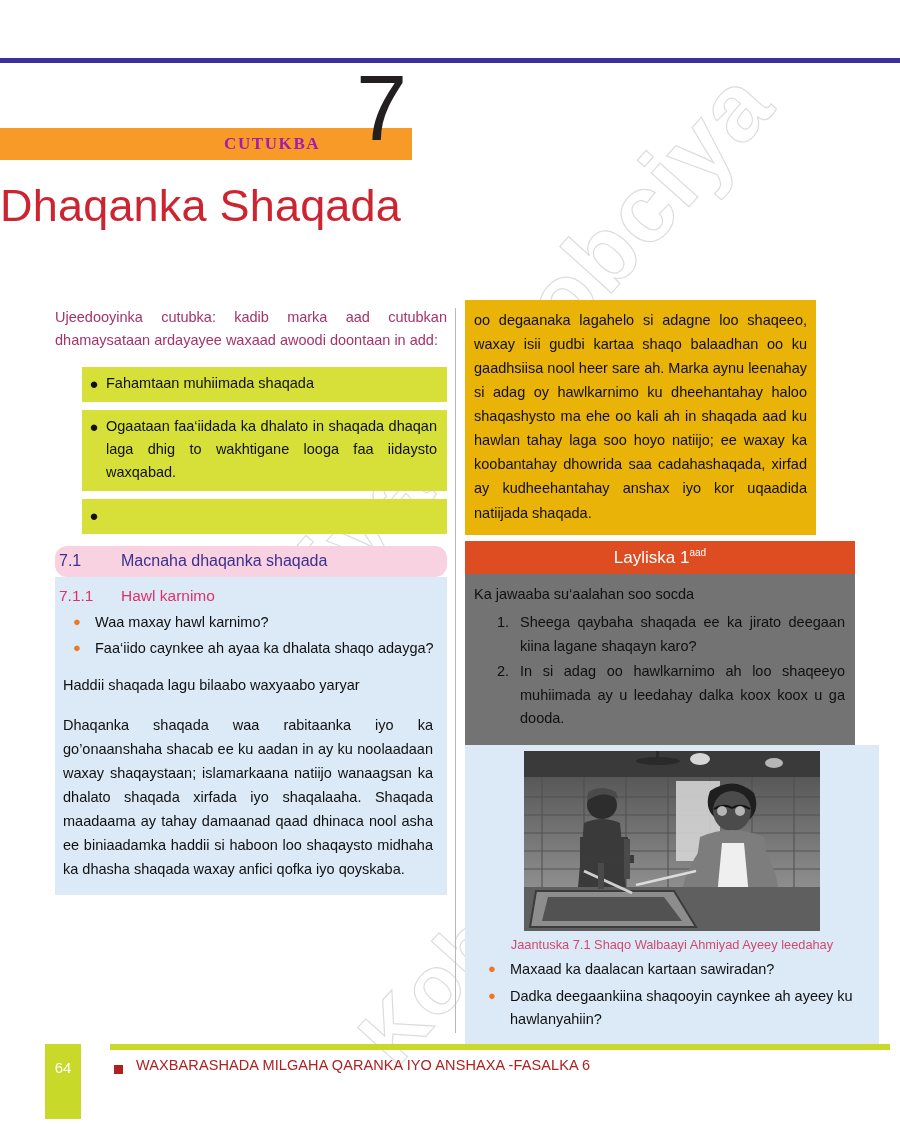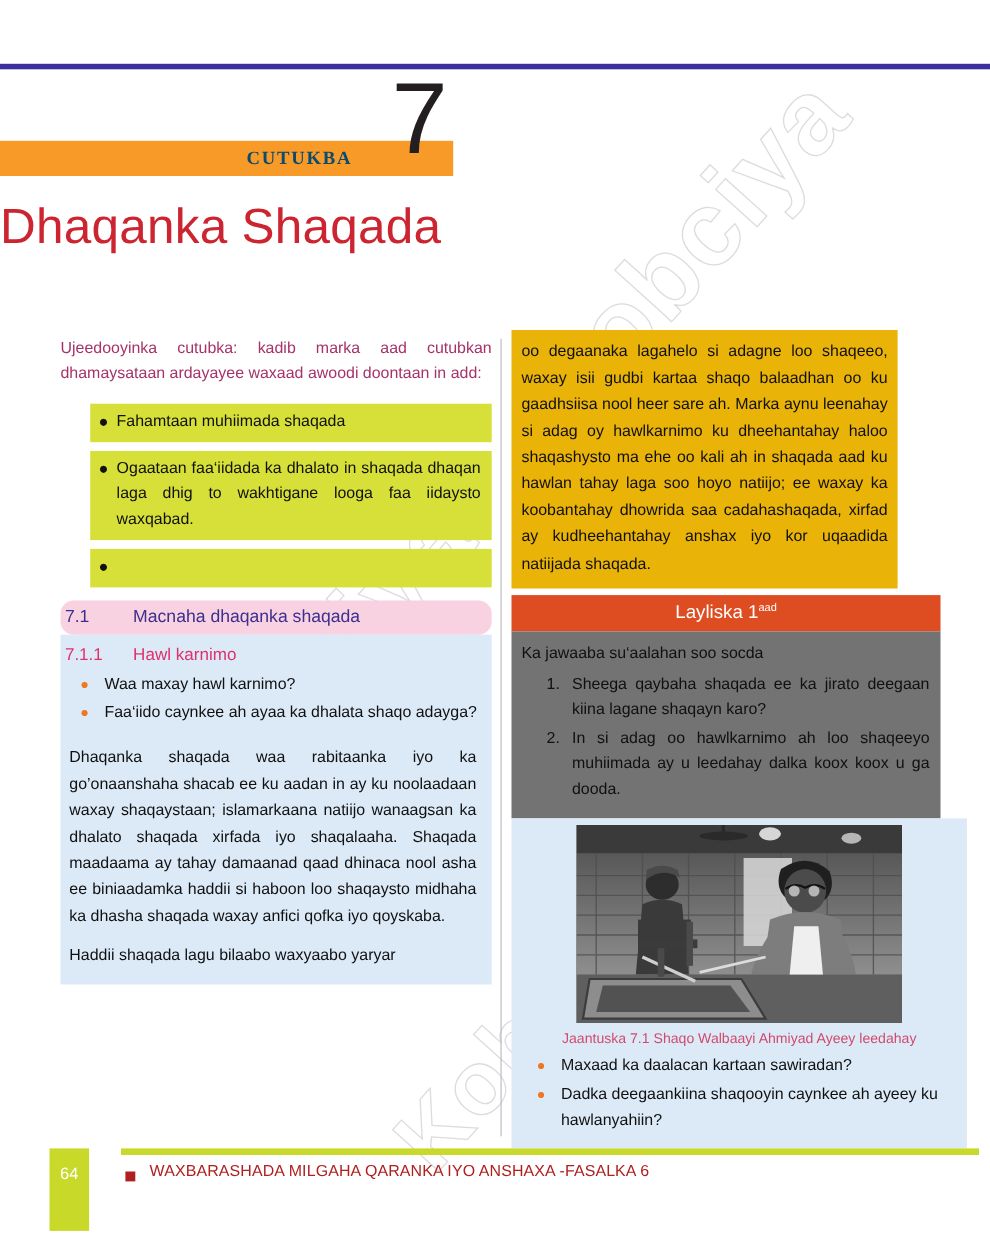--- a/index.html
+++ b/index.html
@@ -58,21 +58,21 @@
     background: #f89a28;
     z-index: 3;
   }
   .chapter-word {
     position: absolute;
     left: 224px; top: 134px;
     font-family: "Liberation Serif", "DejaVu Serif", serif;
     font-weight: 700;
     font-size: 17px;
     letter-spacing: 1.6px;
-    color: #0c4a6e;
+    color: #a21caf;
     z-index: 4;
   }
   .chapter-num {
     position: absolute;
     left: 356px; top: 62px;
     font-family: "Liberation Sans", "DejaVu Sans", sans-serif;
     font-weight: 400;
     font-size: 92px;
     line-height: 92px;
     color: #231f20;
@@ -393,22 +393,22 @@
 
       <div class="q-item">
         <span class="q-bullet">●</span>
         <span class="q-text">Waa maxay hawl karnimo?</span>
       </div>
       <div class="q-item">
         <span class="q-bullet">●</span>
         <span class="q-text">Faa‘iido caynkee ah ayaa ka dhalata shaqo adayga?</span>
       </div>
 
+      <div class="body-para">Haddii shaqada lagu bilaabo waxyaabo yaryar</div>
       <div class="body-para first">Dhaqanka shaqada waa rabitaanka iyo ka go’onaanshaha shacab ee ku aadan in ay ku noolaadaan waxay shaqaystaan; islamarkaana natiijo wanaagsan ka dhalato shaqada xirfada iyo shaqalaaha. Shaqada maadaama ay tahay damaanad qaad dhinaca nool asha ee biniaadamka haddii si haboon loo shaqaysto midhaha ka dhasha shaqada waxay anfici qofka iyo qoyskaba.</div>
-      <div class="body-para">Haddii shaqada lagu bilaabo waxyaabo yaryar</div>
     </div>
   </div>
 
   <div class="col-right">
 
     <div class="rblue">
       <p>oo degaanaka lagahelo  si adagne loo shaqeeo, waxay isii gudbi kartaa shaqo balaadhan oo ku gaadhsiisa nool heer sare ah.  Marka aynu leenahay si adag oy hawlkarnimo ku dheehantahay haloo shaqashysto ma ehe oo kali ah in shaqada aad ku hawlan tahay laga soo hoyo natiijo; ee waxay ka koobantahay dhowrida saa cadahashaqada, xirfad ay kudheehantahay anshax iyo  kor uqaadida natiijada shaqada.</p>
     </div>
 
     <div class="exercise-header">

